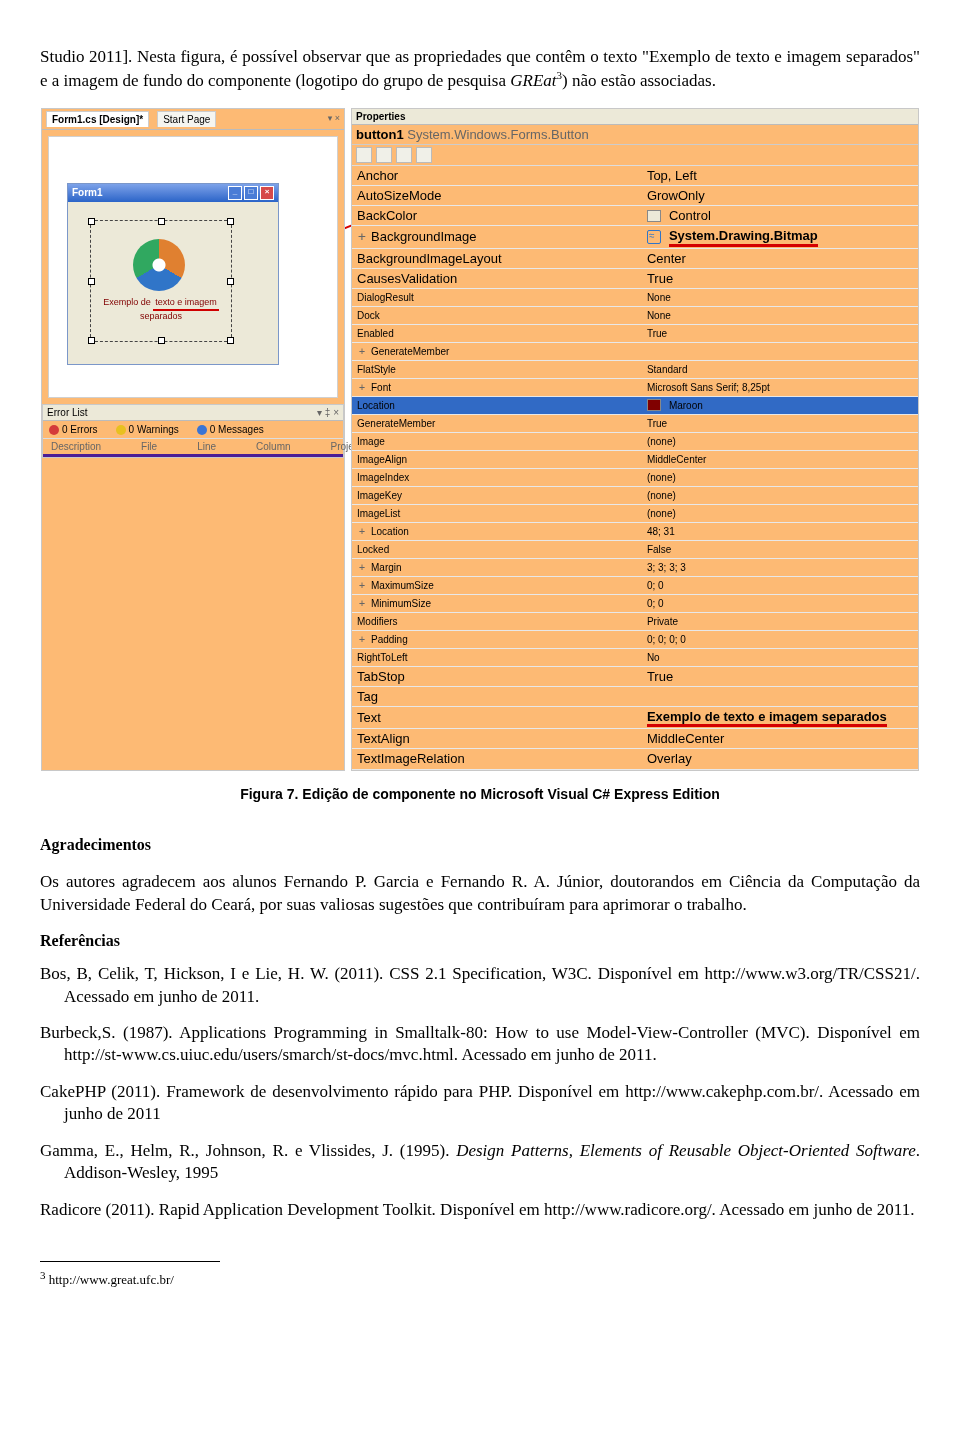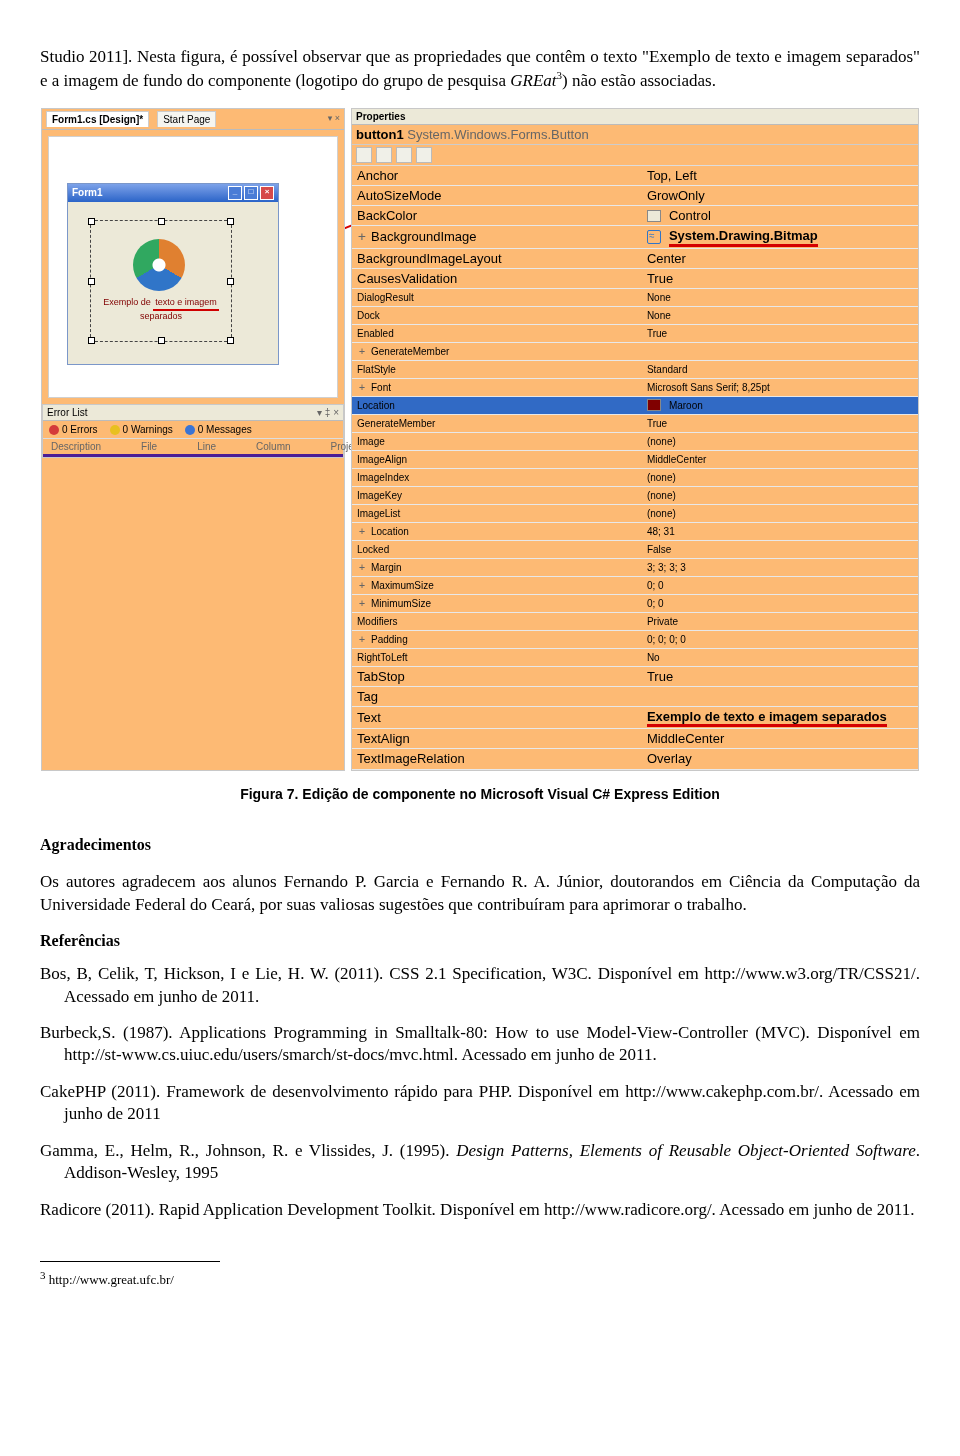--- a/index.html
+++ b/index.html
@@ -82,21 +82,21 @@
     padding-bottom: 2px;
   }
   .swatch { display:inline-block; width:12px; height:10px; border:1px solid #888; margin-right:4px; vertical-align:middle;}
   .icon-img { display:inline-block; width:12px; height:12px; border:1px solid #3075c8; border-radius:2px; margin-right:4px; vertical-align:middle; position:relative;}
   .icon-img:before { content:"≈"; position:absolute; font-size:10px; left:1px; top:-2px; color:#3075c8;}
   .small { font-size: 10px; }
 
   .err-panel { margin-top: 4px; border: 1px solid #c8c8c8; font-size: 10px; }
   .err-title { background:#ece9d8; padding:1px 4px; border-bottom:1px solid #bbb; display:flex; }
   .err-title .r { margin-left:auto; color:#666;}
-  .err-badges { display:flex; gap:12px; padding:2px 6px; border-bottom:1px solid #ddd;}
+  .err-badges { display:flex; gap:18px; padding:2px 6px; border-bottom:1px solid #ddd;}
   .err-badges span { display:flex; align-items:center; gap:3px;}
   .bullet { width:10px; height:10px; border-radius:50%; display:inline-block;}
   .red-b { background:#d43a3a;}
   .yel-b { background:#e8c020;}
   .blu-b { background:#3a74d4;}
   .err-cols { display:flex; gap:40px; padding:1px 8px; border-bottom:3px solid #4c1d95; color:#666;}
 
   .annot-line {
     position:absolute; height:2px; background:#d40000; transform-origin:left center;
   }

